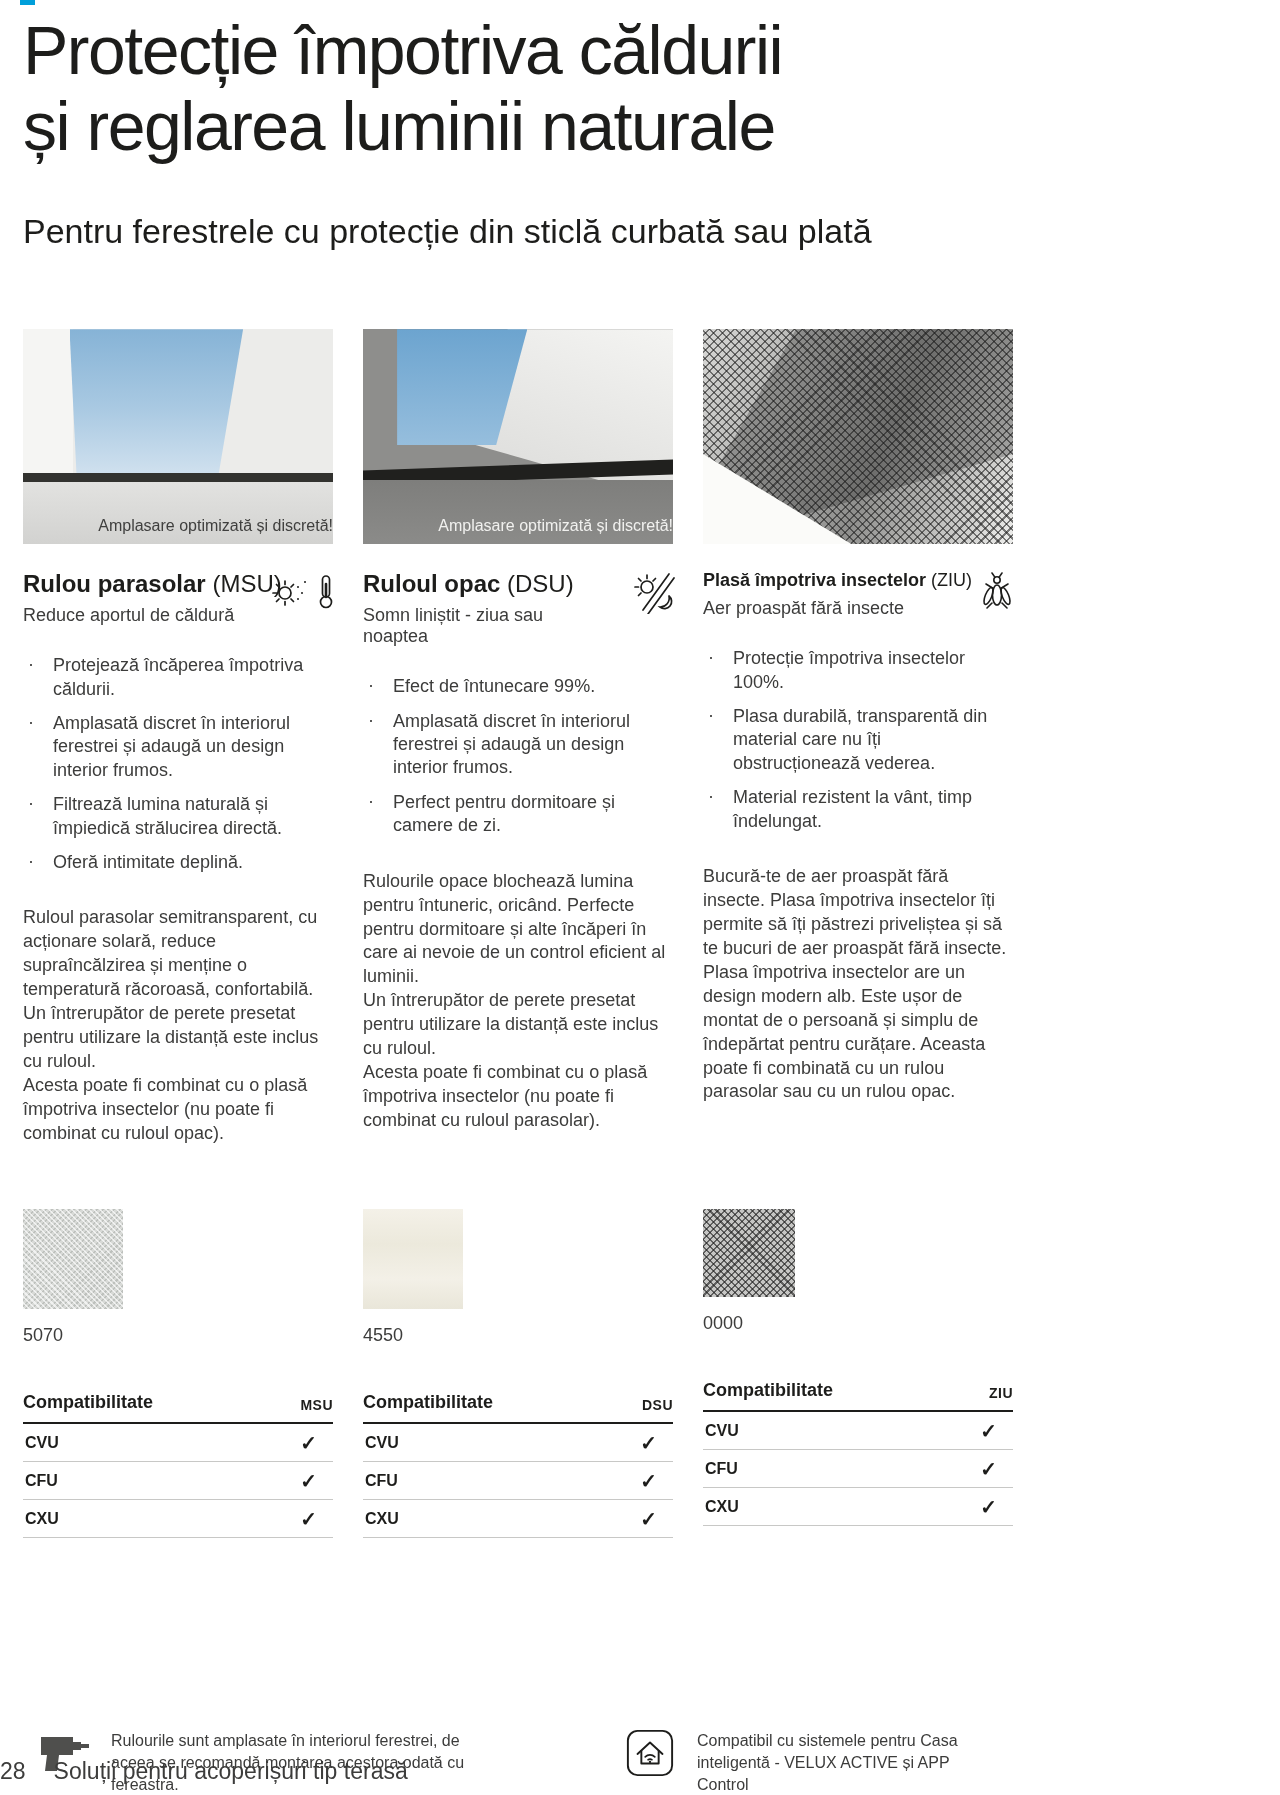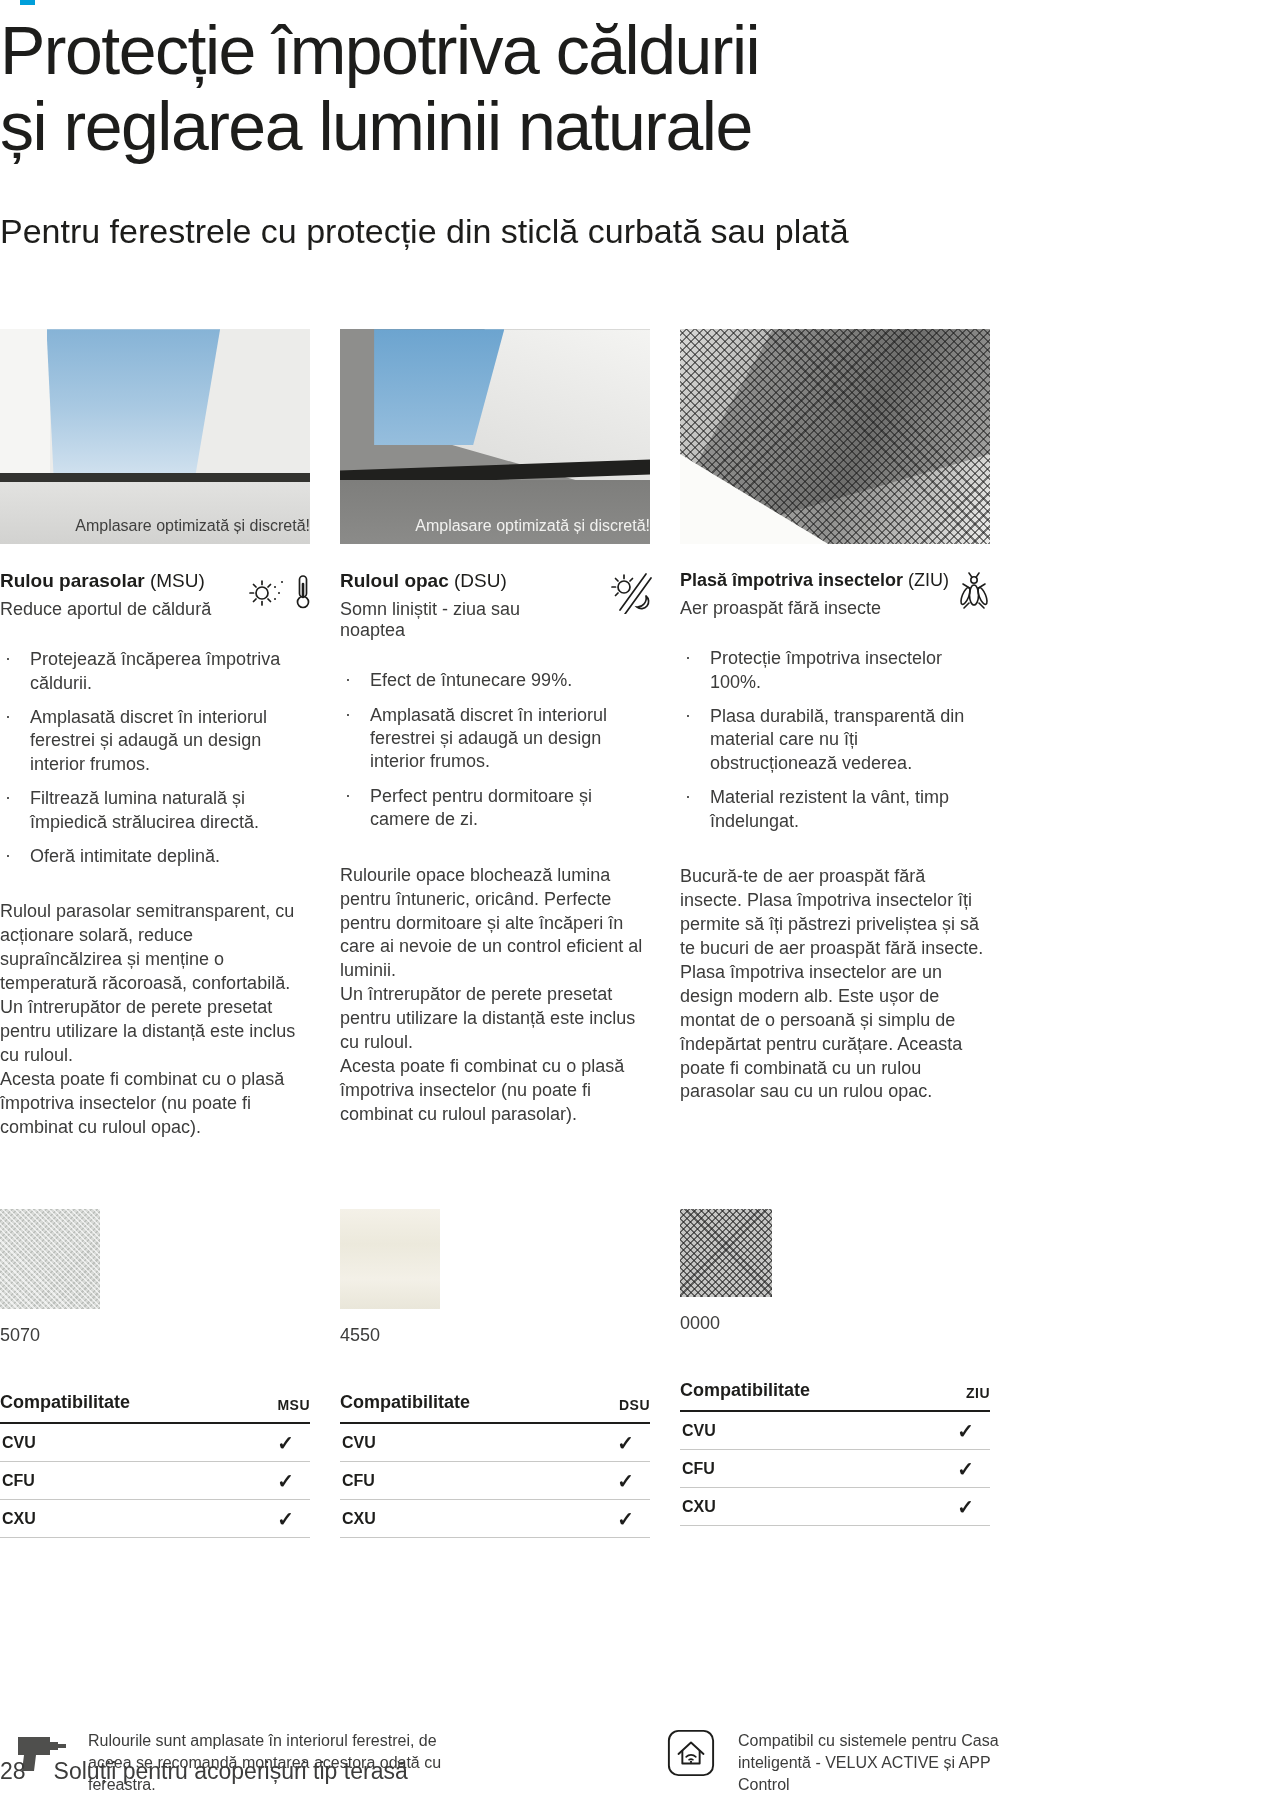--- a/index.html
+++ b/index.html
@@ -5,21 +5,21 @@
   * { box-sizing: border-box; }
   html,body { margin:0; padding:0; }
   body {
     width:1280px; height:1795px;
     background:#ffffff;
     font-family:"Liberation Sans", sans-serif;
     color:#1d1d1b;
     position:relative;
     overflow:hidden;
   }
-  .container { padding-left:0; width:1022px; position:relative; }
+  .container { padding-left:23px; width:1022px; position:relative; }
 
   .brand-mark { position:absolute; top:0; left:20px; width:15px; height:5px; background:#009fda; }
 
   h1.page-title {
     margin:12px 0 0; font-size:68px; line-height:1.12; font-weight:500;
     letter-spacing:-1.5px; color:#1d1d1b;
   }
   .subtitle { margin:48px 0 0; font-size:34px; font-weight:400; color:#1d1d1b; }
 
   .row { display:flex; gap:30px; }
@@ -61,21 +61,21 @@
     background-image:
       repeating-linear-gradient(45deg, rgba(28,28,28,0.55) 0px, rgba(28,28,28,0.55) 1.5px, transparent 1.5px, transparent 6px),
       repeating-linear-gradient(-45deg, rgba(28,28,28,0.55) 0px, rgba(28,28,28,0.55) 1.5px, transparent 1.5px, transparent 6px); }
   .mesh-dark { position:absolute; inset:0; background:rgba(25,25,25,0.28);
     clip-path:polygon(30% 0,100% 0,100% 58%,0 100%,0 76%); }
   .p3-corner { position:absolute; left:0; bottom:0; width:48%; height:42%;
     background:#fbfbf9; clip-path:polygon(0 0,0 100%,100% 100%); }
 
   
   .prod-head { position:relative; margin-top:26px; padding-right:80px; }
-  .prod-head h2 { margin:0; font-size:19px; font-weight:700; white-space:nowrap; }
+  .prod-head h2 { margin:0; font-size:24px; font-weight:700; white-space:nowrap; }
   .prod-head h2.tight { font-size:18px; }
   .prod-head .code { font-weight:400; }
   .tagline { margin:7px 0 0; font-size:18px; font-weight:400; color:#3c3c3b; }
   .head-icons { position:absolute; right:-4px; top:0; display:flex; gap:6px; }
 
   ul.bullets { list-style:none; margin:28px 0 0; padding:0; font-size:18px; color:#3c3c3b; }
   ul.bullets li { position:relative; padding-left:30px; margin-bottom:11px; line-height:1.3; }
   ul.bullets li::before { content:"·"; position:absolute; left:5px; top:-1px; }
 
   .paras { margin-top:32px; font-size:18px; line-height:1.33; color:#3c3c3b; }
@@ -102,21 +102,21 @@
   .compat-row { display:flex; justify-content:space-between; align-items:center;
     padding:7px 2px 6px; border-bottom:1px solid #c8c8c6; }
   .compat-label { font-size:16px; font-weight:700; }
   .check { font-size:20px; font-weight:700; padding-right:14px; }
 
   
   .notes { display:flex; margin-top:190px; width:1006px; align-items:center; }
   .note { display:flex; gap:22px; align-items:flex-start; }
   .note-left { margin-left:14px; width:480px; }
   .note-left .note-text { max-width:385px; }
-  .note-right { margin-left:auto; width:340px; }
+  .note-right { margin-left:auto; margin-right:64px; width:340px; }
   .note-right .note-text { max-width:275px; }
   .note-text { margin:2px 0 0; font-size:16px; line-height:1.35; color:#3c3c3b; }
 
   .page-footer { position:absolute; left:0; bottom:10px; display:flex; gap:28px;
     font-size:23px; color:#3c3c3b; }
 
   svg { display:block; }
 </style>
 </head>
 <body>

